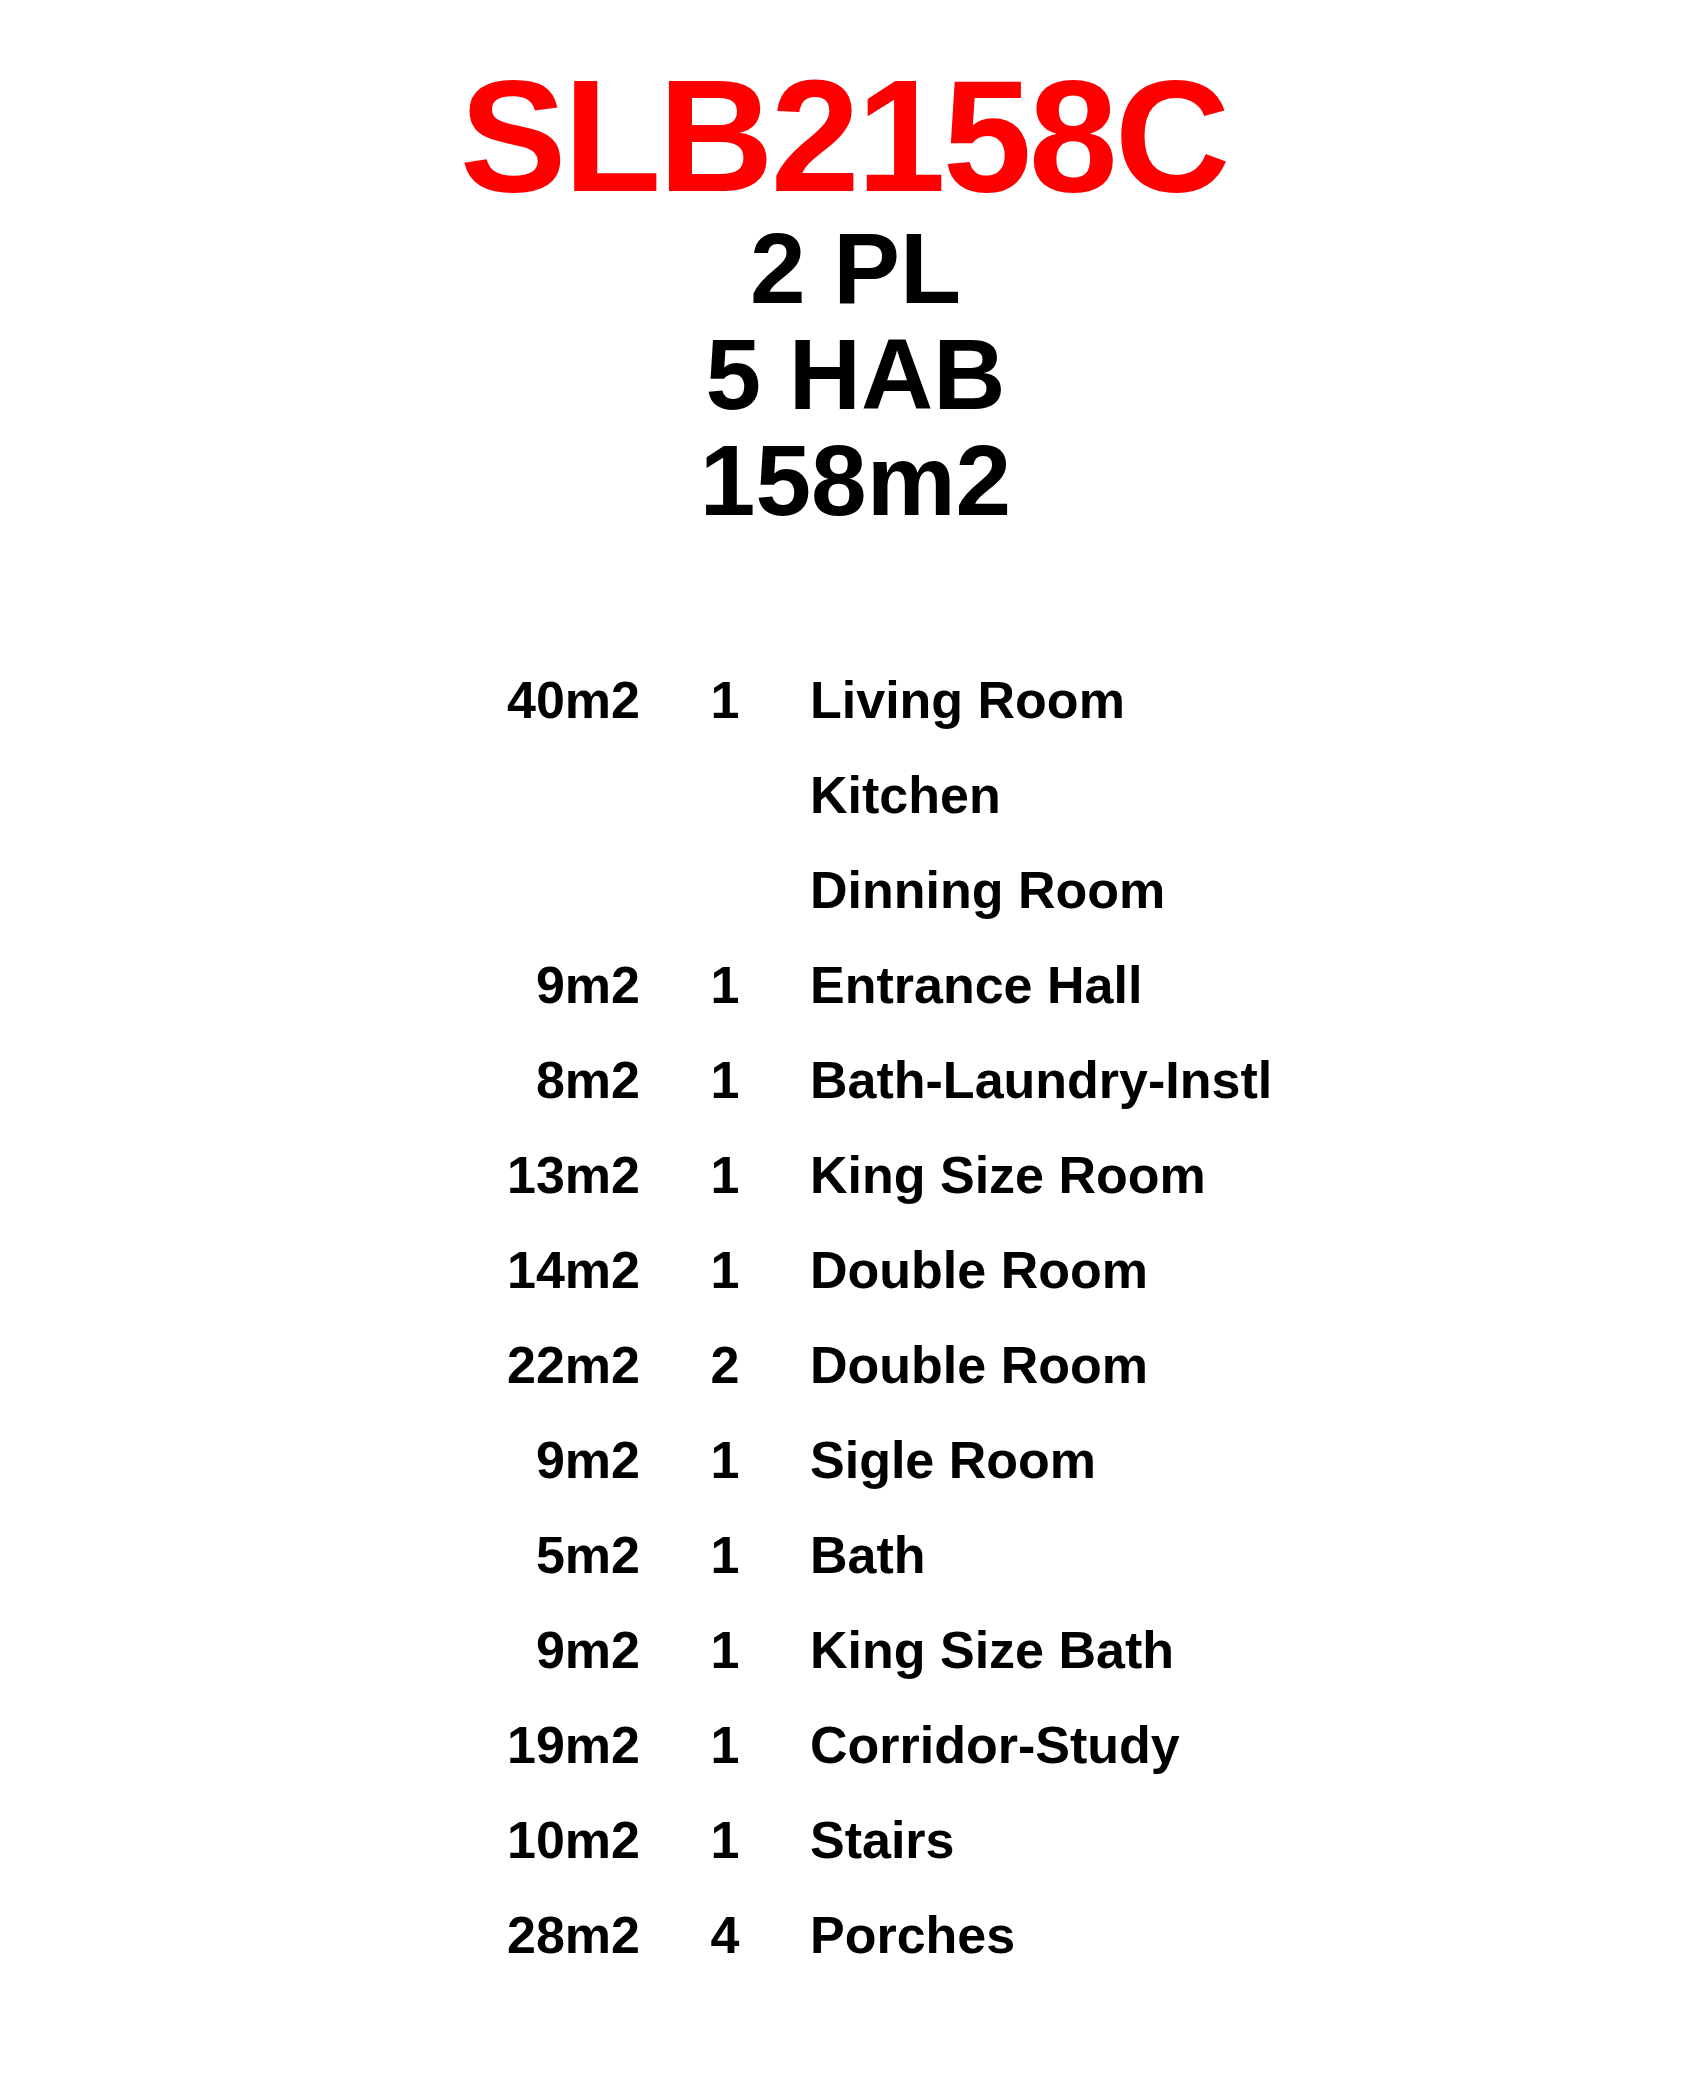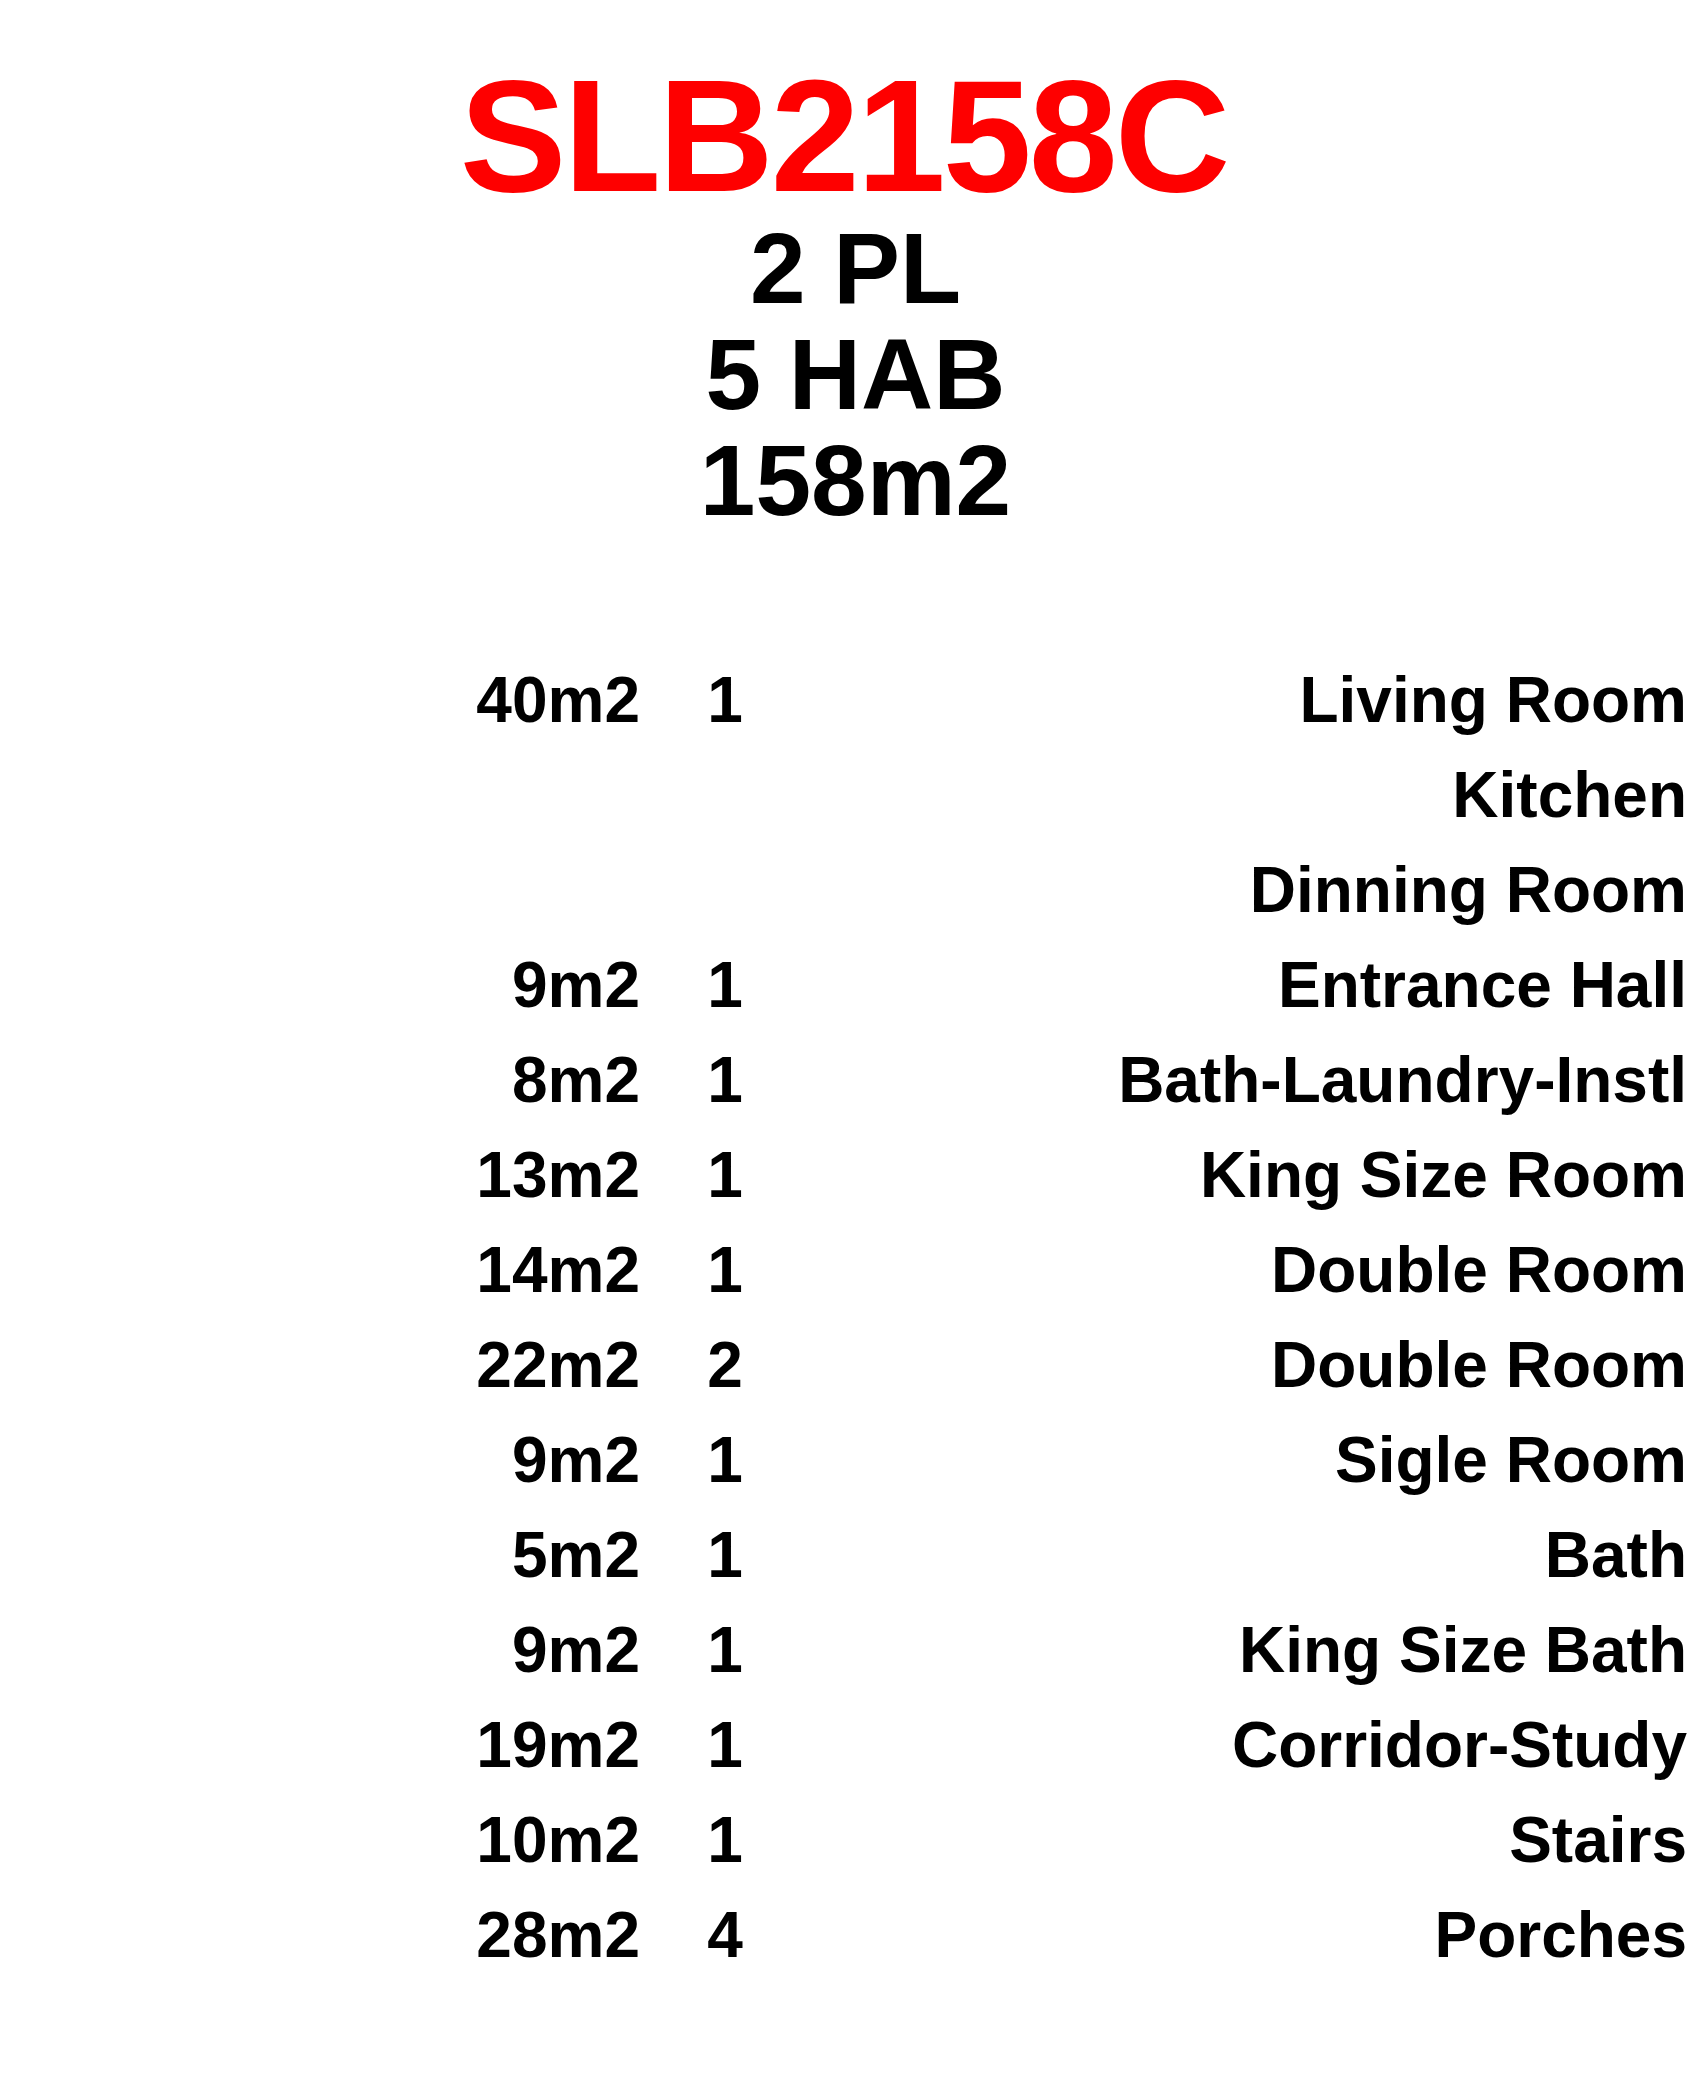--- a/index.html
+++ b/index.html
@@ -38,38 +38,38 @@
     text-align: center;
     font-size: 100px;
     line-height: 106px;
     white-space: nowrap;
   }
   .room-list {
     position: absolute;
     top: 653px;
     left: 0;
     width: 100%;
-    font-size: 64px;
+    font-size: 52px;
     line-height: 95px;
   }
   .room-row {
     display: grid;
     grid-template-columns: 640px 170px auto;
     align-items: start;
   }
   .room-area {
     text-align: right;
     white-space: nowrap;
   }
   .room-count {
     text-align: center;
     white-space: nowrap;
   }
   .room-name {
-    text-align: right;
+    text-align: left;
     white-space: nowrap;
   }
   .room-name .name-line {
     display: block;
   }
 </style>
 </head>
 <body>
 
 <div class="page">

